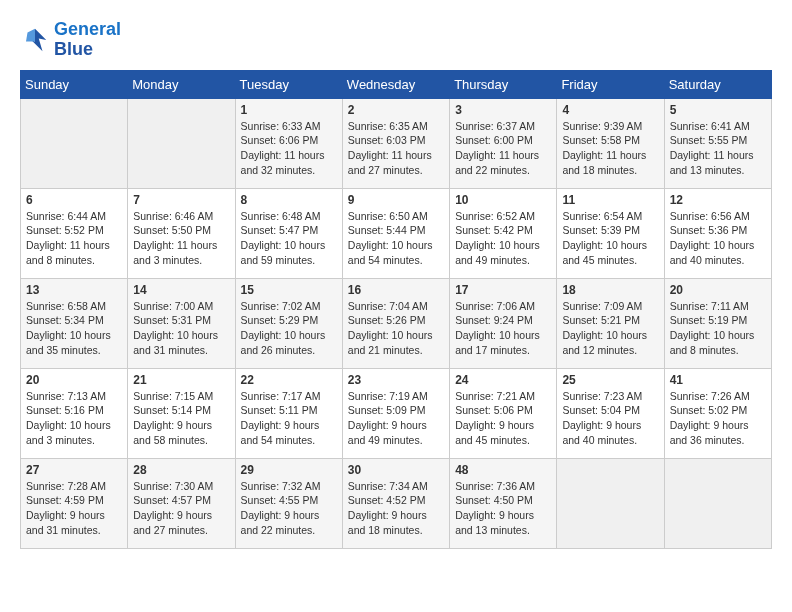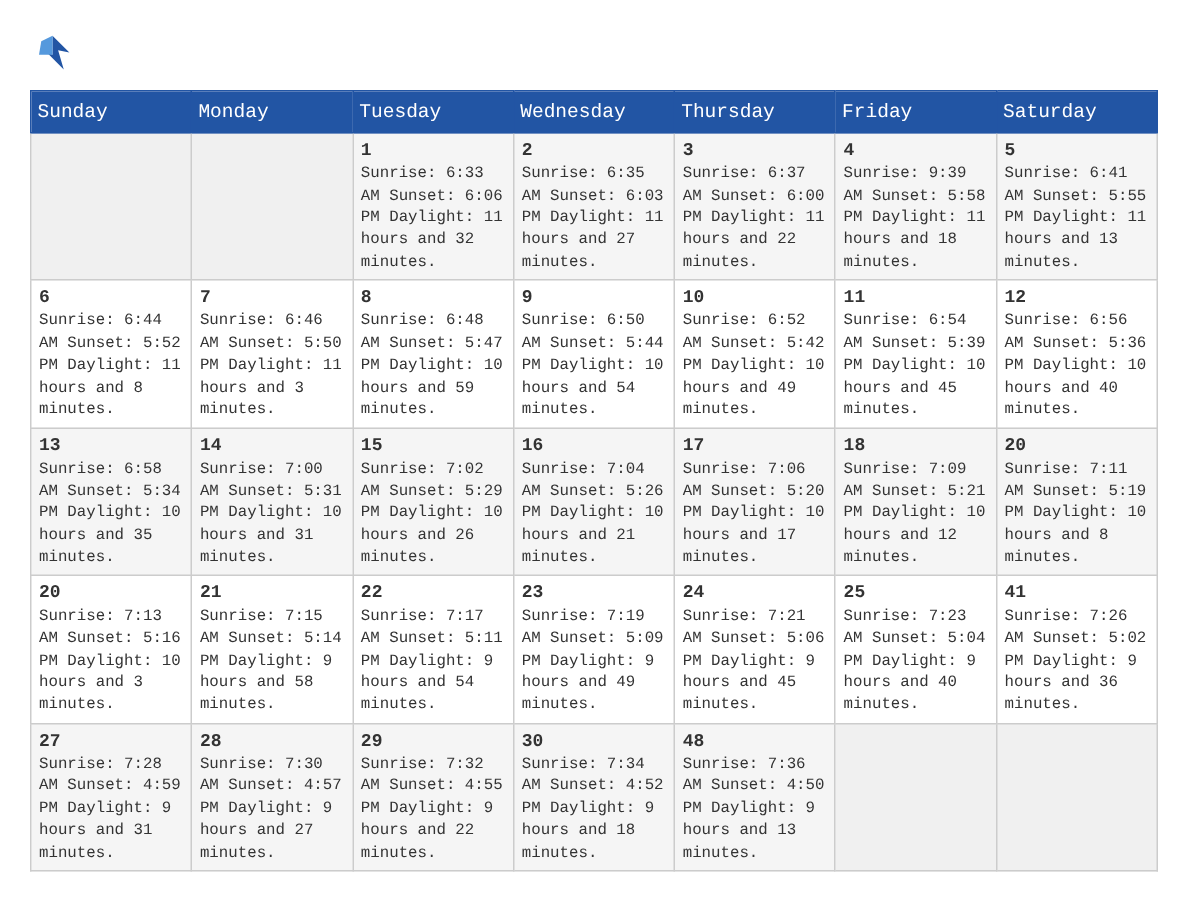--- a/index.html
+++ b/index.html
@@ -43,21 +43,20 @@
       color: #333;
     }
     .subtitle {
       font-size: 16px;
       color: #555;
     }
     table {
       width: 100%;
       border-collapse: collapse;
       font-size: 11px;
-      font-family: Liberation Mono, monospace;
     }
     thead th {
       background: #2255a4;
       color: #fff;
       padding: 6px 4px;
       text-align: left;
       font-size: 13px;
       font-weight: normal;
       border: 1px solid #2255a4;
     }
@@ -94,20 +93,24 @@
   </style>
 </head>
 <body>
 
 <div class="header">
   <div class="logo">
     <svg class="logo-bird" viewBox="0 0 40 40">
       <polygon points="20,5 35,20 25,18 30,35 15,20 20,22" fill="#2255a4"></polygon>
       <polygon points="10,10 20,5 20,22 8,22" fill="#5599dd"></polygon>
     </svg>
+    <div class="logo-text">
+      <span>General</span><br>
+      <span style="color:#2255a4">Blue</span>
+    </div>
   </div>
   <div class="title-block">
     <div class="month-title"></div>
     <div class="subtitle"></div>
   </div>
 </div>
 
 <table>
   <thead>
     <tr>
@@ -220,21 +223,21 @@
         </td>
         <td>
           <span class="day-num">16</span>
           <div class="cell-content">Sunrise: 7:04 AM
 Sunset: 5:26 PM
 Daylight: 10 hours and 21 minutes.</div>
         </td>
         <td>
           <span class="day-num">17</span>
           <div class="cell-content">Sunrise: 7:06 AM
-Sunset: 5:20 PM
+Sunset: 9:24 PM
 Daylight: 10 hours and 17 minutes.</div>
         </td>
         <td>
           <span class="day-num">18</span>
           <div class="cell-content">Sunrise: 7:09 AM
 Sunset: 5:21 PM
 Daylight: 10 hours and 12 minutes.</div>
         </td>
         <td>
           <span class="day-num">20</span>

